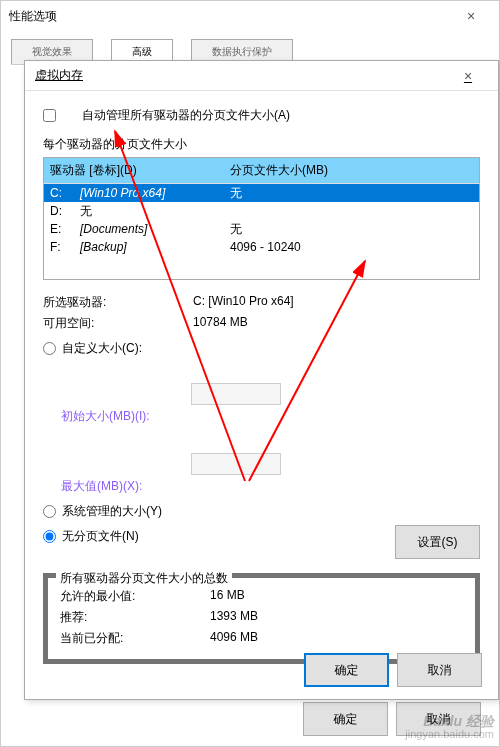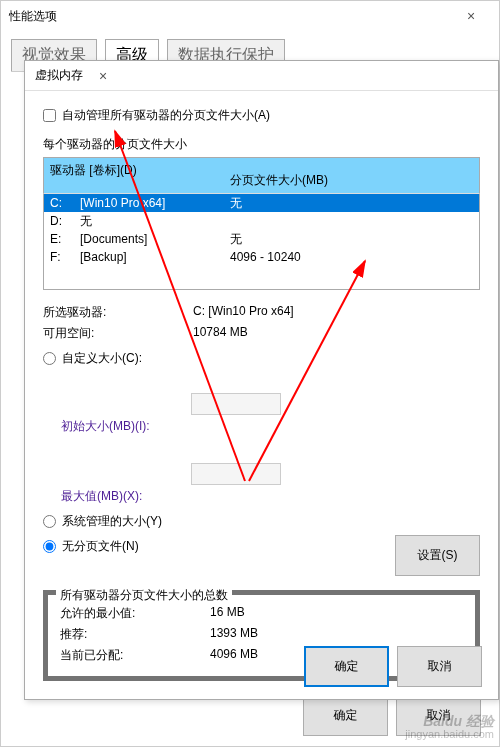--- a/index.html
+++ b/index.html
@@ -3,58 +3,58 @@
   <meta charset="utf-8">
   <style>
     * { box-sizing: border-box; margin: 0; padding: 0; }
     body { font-family: "Microsoft YaHei", "Segoe UI", Tahoma, sans-serif; font-size: 12px; background: #fff; width: 500px; height: 747px; position: relative; overflow: hidden; }
     
     .outer-dialog { width: 500px; height: 747px; background: #fff; border: 1px solid #ccc; position: relative; }
     .outer-titlebar { height: 30px; display: flex; align-items: center; justify-content: space-between; padding: 4px 8px; }
     .close-x { width: 40px; text-align: center; font-size: 14px; color: #555; cursor: pointer; }
     
     .outer-tabs { margin: 8px 10px 0 10px; display: flex; border-bottom: 1px solid #ccc; }
-    .tab { padding: 5px 10px; border: 1px solid #aaa; border-bottom: none; background: #fff; margin-right: 8px; font-size: 16px; }
+    .tab { padding: 5px 20px; border: 1px solid #aaa; border-bottom: none; background: #fff; margin-right: 18px; font-size: 10px; }
     .tab.inactive { background: #f0f0f0; color: #666; }
     
     .inner-dialog { position: absolute; top: 60px; left: 24px; width: 475px; height: 640px; background: #fff; border: 1px solid #aaa; box-shadow: 2px 2px 6px rgba(0,0,0,0.15); z-index: 10; }
-    .inner-titlebar { height: 30px; display: flex; align-items: center; padding: 0 10px; border-bottom: 1px solid #e0e0e0; }
+    .inner-titlebar { height: 30px; display: flex; align-items: center; justify-content: space-between; padding: 0 10px; border-bottom: 1px solid #e0e0e0; text-decoration: underline; }
     
     .inner-body { padding: 16px 18px 10px 18px; }
     
-    .checkbox-row { display: flex; align-items: center; margin-bottom: 12px; }
+    .checkbox-row { display: flex; align-items: center; margin-bottom: 12px; gap: 20px; }
     .checkbox { width: 13px; height: 13px; margin-right: 6px; }
     
     .section-label { font-size: 12px; margin-bottom: 4px; }
     
     .list-header { display: flex; border: 1px solid #aaa; border-bottom: 1px solid #ddd; background: #7dd3fc; padding: 4px 6px; font-size: 12px; }
     .col-drive { flex: 0 0 180px; }
-    .col-size { flex: 1; margin-top: 10px; }
+    .col-size { flex: 1; }
     
     .list-body { border: 1px solid #aaa; border-top: none; height: 96px; overflow-y: auto; background: #fff; margin-bottom: 14px; }
     .list-row { display: flex; padding: 1px 6px; font-size: 12px; line-height: 16px; }
     .list-row.selected { background: #0078d7; color: #fff; }
     .col-l { flex: 0 0 30px; }
-    .col-v { flex: 0 0 150px; }
+    .col-v { flex: 0 0 150px; font-style: italic; }
     .col-s { flex: 1; }
     
     .info-row { display: flex; margin-bottom: 4px; }
     .info-label { flex: 0 0 150px; }
     .info-value { flex: 1; }
     
     .radio-row { display: flex; margin: 8px 0 6px 0; }
     .radio { margin-right: 6px; }
     
     .size-inputs { margin-left: 18px; }
     .size-input-row { display: flex; align-items: center; margin-bottom: 8px; }
-    .size-label { flex: 0 0 130px; color: #4c1d95; margin-top: 45px; }
+    .size-label { flex: 0 0 130px; color: #8b5cf6; margin-top: 45px; }
     .size-field { width: 90px; height: 22px; border: 1px solid #ccc; background: #f5f5f5; }
     
     .set-btn-row { display: flex; justify-content: flex-end; margin-top: -26px; margin-bottom: 12px; }
-    .btn { min-width: 85px; height: 41px; border: 1px solid #adadad; background: #e1e1e1; font-size: 12px; cursor: pointer; padding: 0 14px; }
+    .btn { min-width: 85px; height: 34px; border: 1px solid #adadad; background: #e1e1e1; font-size: 12px; cursor: pointer; padding: 0 14px; }
     .btn.default { border: 2px solid #0078d7; }
     
     .group-box { border: 5px solid #737373; padding: 10px 12px 8px 12px; margin-top: 14px; position: relative; }
     .group-title { position: absolute; top: -8px; left: 8px; background: #fff; padding: 0 4px; font-size: 12px; }
     
     .dlg-buttons { position: absolute; bottom: 12px; right: 16px; display: flex; gap: 8px; }
     
     .outer-buttons { position: absolute; bottom: 10px; right: 18px; display: flex; gap: 8px; z-index: 5; }
     
     .watermark { position: absolute; bottom: 6px; right: 6px; font-size: 11px; color: rgba(0,0,0,0.25); z-index: 20; text-align: right; line-height: 13px; pointer-events: none; }

